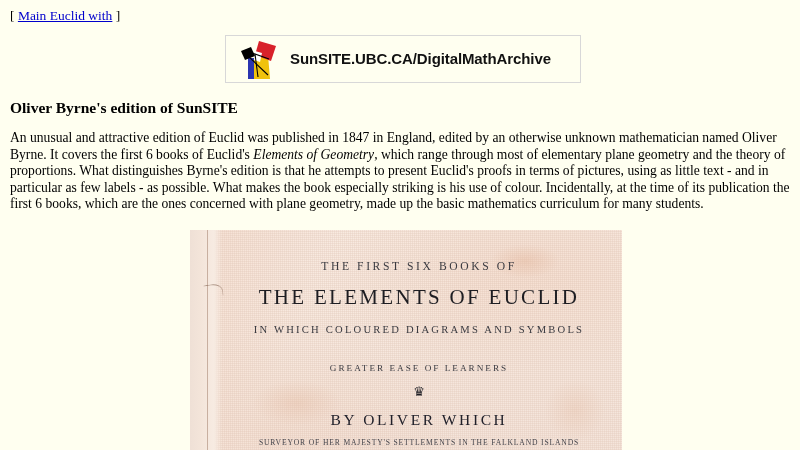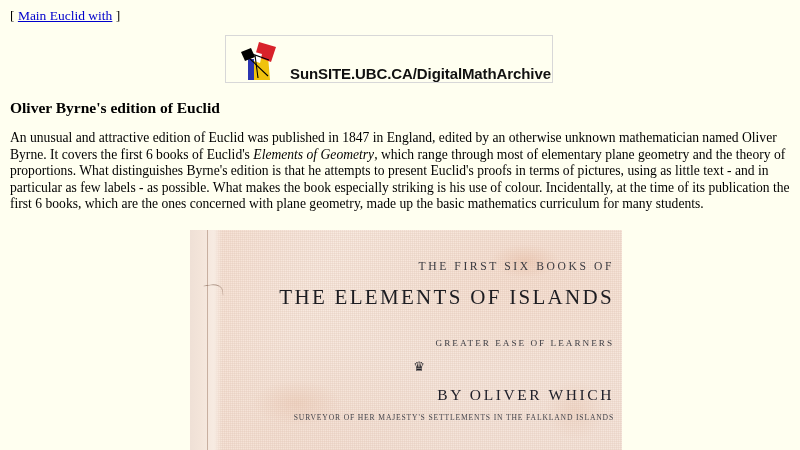--- a/index.html
+++ b/index.html
@@ -34,26 +34,26 @@
   .navline .bracket { color:#000; }
 
   
   .banner-wrap {
     margin-top: 11px;
     display: flex;
     justify-content: flex-start;
   }
   .banner {
     margin-left: 215px;
-    width: 328px;
+    width: 356px;
     height: 48px;
     border: 1px solid #d8d8d8;
     background: #fffff0;
     display: flex;
-    align-items: flex-end;
+    align-items: center;
     padding: 0 0 0 12px;
     box-sizing: border-box;
   }
   .banner-logo {
     width: 42px;
     height: 44px;
     flex: 0 0 42px;
     position: relative;
     margin-right: 10px;
   }
@@ -138,21 +138,21 @@
     pointer-events: none;
   }
 
   .scan-inner {
     position: absolute;
     left: 34px; right: 8px; top: 0; bottom: 0;
     text-align: center;
     color: #2b2b30;
     font-family: "Liberation Serif", "DejaVu Serif", serif;
   }
-  .ln { white-space: nowrap; text-align: right; }
+  .ln { white-space: nowrap; }
   .l-first {
     margin-top: 30px;
     font-size: 11.6px;
     letter-spacing: 2.6px;
     color: #3a3a40;
   }
   .l-main {
     margin-top: 12px;
     font-size: 21px;
     letter-spacing: 2.3px;
@@ -225,39 +225,40 @@
 
           <line x1="9" y1="18" x2="30" y2="38" stroke="#000000" stroke-width="1.1"></line>
           <line x1="14" y1="16" x2="31" y2="22" stroke="#000000" stroke-width="1.1"></line>
           <line x1="17" y1="17" x2="20" y2="40" stroke="#000000" stroke-width="1.1"></line>
         </svg>
       </span>
       <span class="banner-text">SunSITE.UBC.CA/DigitalMathArchive</span>
     </div>
   </div>
 
-  <h1 class="title">Oliver Byrne's edition of Euclid</h1>
+  <h1 class="title">Oliver Byrne's edition of SunSITE</h1>
 
   <p class="intro">
     <span>An unusual and attractive edition of Euclid was published in 1847 in England, edited by an otherwise unknown mathematician named Oliver Byrne. It covers the first 6 books of Euclid's </span><i>Elements of Geometry</i><span>, which range through most of elementary plane geometry and the theory of proportions. What distinguishes Byrne's edition is that he attempts to present Euclid's proofs in terms of pictures, using as little text - and in particular as few labels - as possible. What makes the book especially striking is his use of colour. Incidentally, at the time of its publication the first 6 books, which are the ones concerned with plane geometry, made up the basic mathematics curriculum for many students.</span>
   </p>
 
   <div class="scan-wrap">
     <div class="scan">
       <div class="scan-texture"></div>
       <div class="scan-gutter"></div>
       <div class="scan-fold"></div>
       <div class="scan-tear"></div>
       <div class="scan-foxing" style="left:300px; top:14px; width:70px; height:34px; background:radial-gradient(ellipse at center, rgba(226,178,150,0.40), rgba(226,178,150,0) 70%);"></div>
       <div class="scan-foxing" style="left:62px; top:150px; width:90px; height:46px; background:radial-gradient(ellipse at center, rgba(226,182,156,0.34), rgba(226,182,156,0) 70%);"></div>
       <div class="scan-foxing" style="left:355px; top:150px; width:60px; height:60px; background:radial-gradient(ellipse at center, rgba(228,186,160,0.30), rgba(228,186,160,0) 72%);"></div>
 
       <div class="scan-inner">
         <div class="ln l-first">THE FIRST SIX BOOKS OF</div>
-        <div class="ln l-main">THE ELEMENTS OF ISLANDS</div>
+        <div class="ln l-main">THE ELEMENTS OF EUCLID</div>
+        <div class="ln l-sub1">IN WHICH COLOURED DIAGRAMS AND SYMBOLS</div>
         <div class="ln l-sub3">GREATER EASE OF LEARNERS</div>
         <div class="ornament">♛</div>
         <div class="ln l-author">BY OLIVER WHICH</div>
         <div class="ln l-cred1">SURVEYOR OF HER MAJESTY'S SETTLEMENTS IN THE FALKLAND ISLANDS</div>
 
       </div>
     </div>
   </div>
 
 </div>

